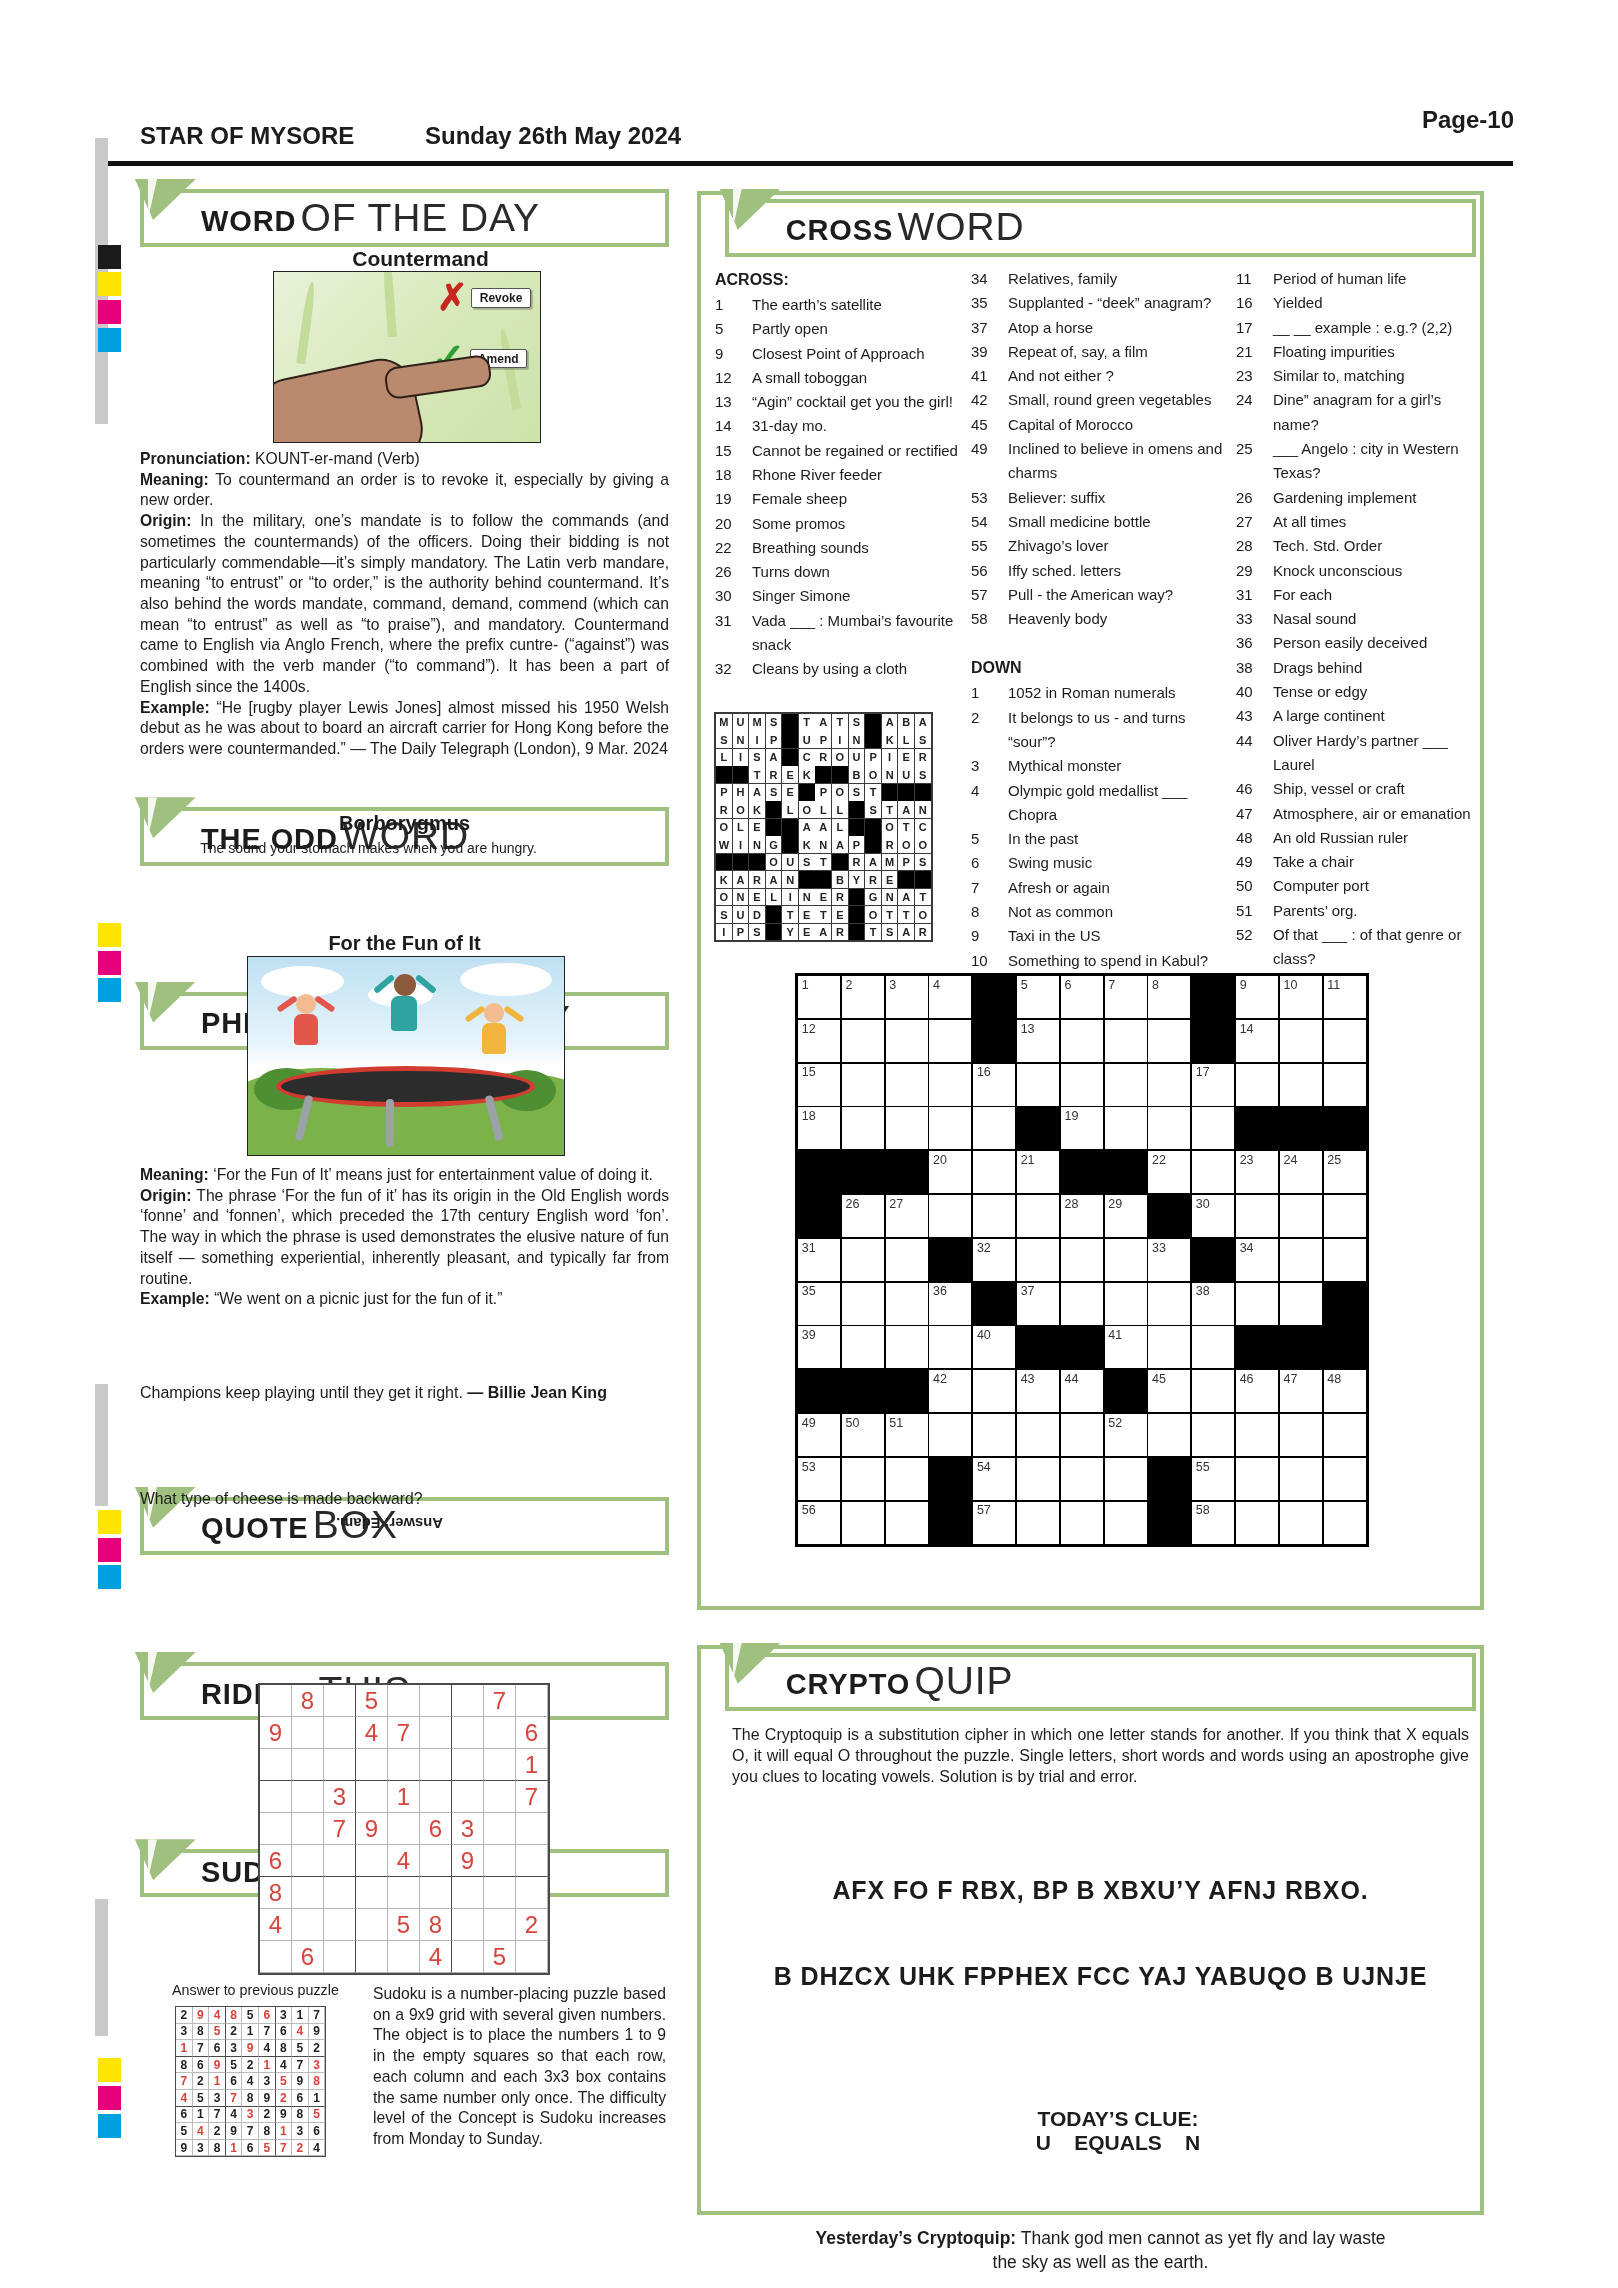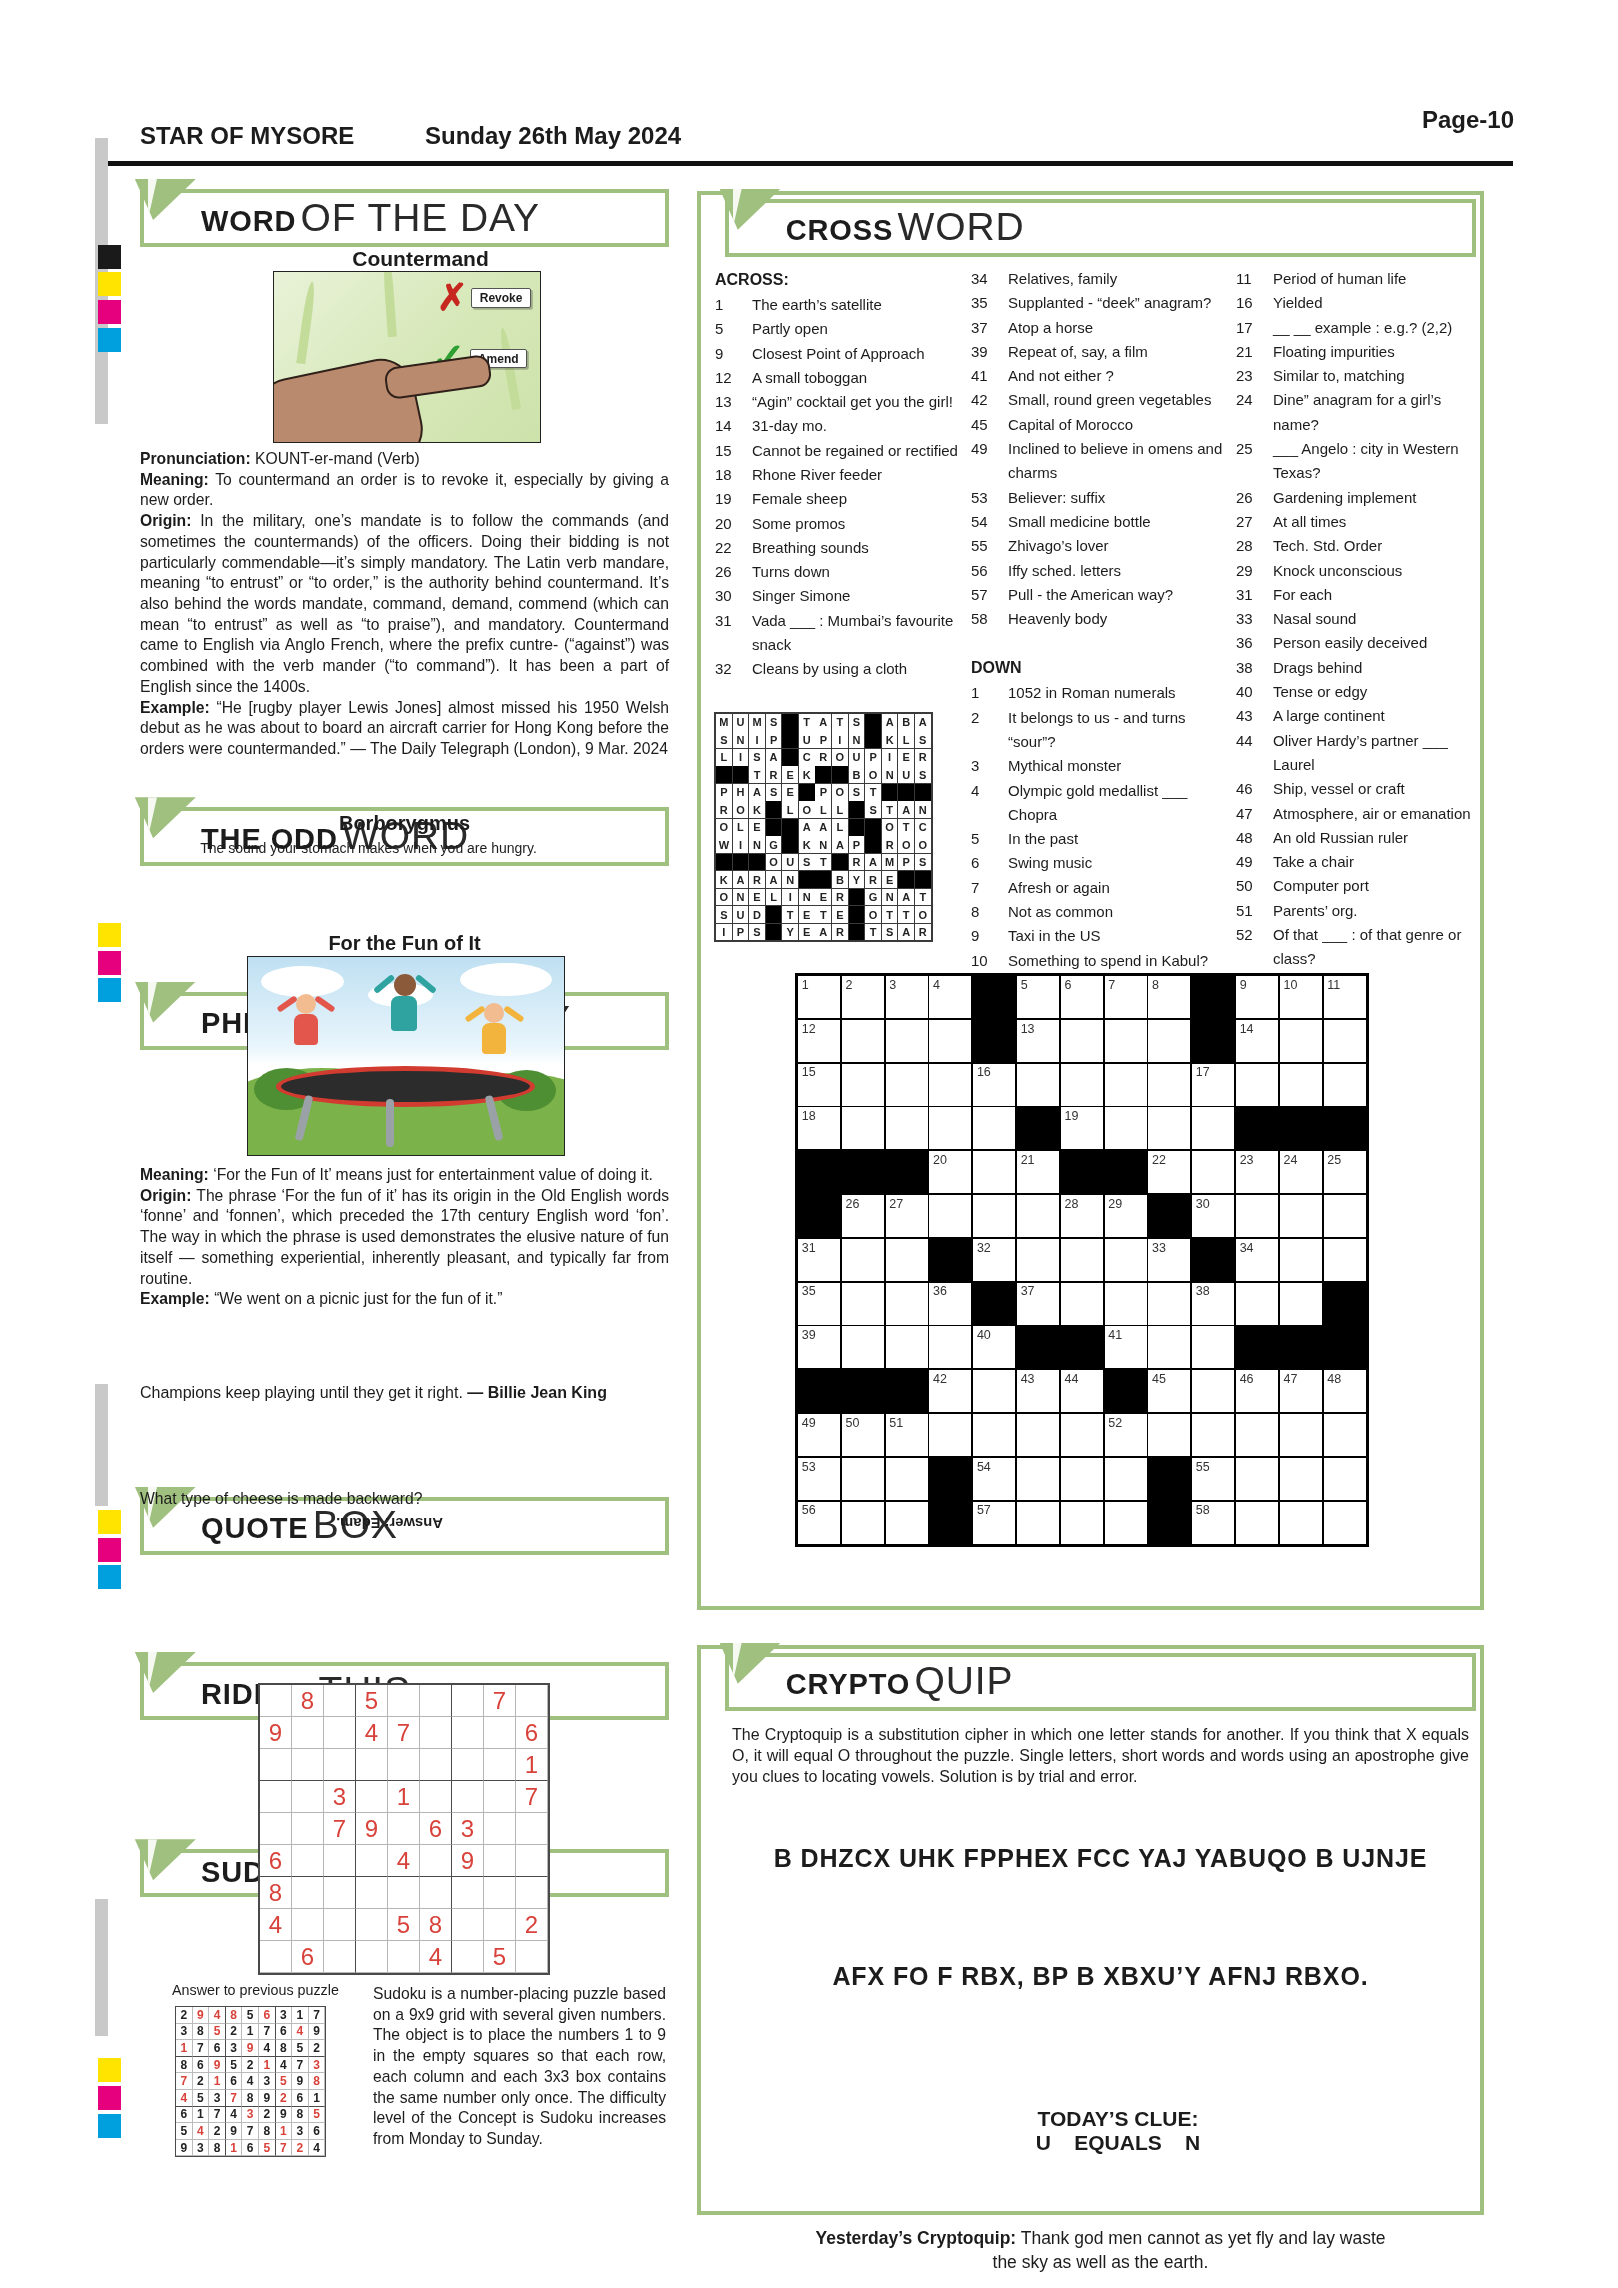--- a/index.html
+++ b/index.html
@@ -1146,22 +1146,22 @@
 
   <div class="abs bigbox" style="left:697px;top:1645px;width:787px;height:570px;">
     <div class="sec-head">
       <div class="fold"></div>
       <div class="sec-title">
         <span class="t-bold">CRYPTO</span>
         <span class="t-light">QUIP</span>
       </div>
     </div>
     <div class="par" style="margin:13px 11px 0 11px;font-size:16px;">The Cryptoquip is a substitution cipher in which one letter stands for another.  If you think that X equals O, it will equal O throughout the puzzle.  Single letters, short words and words using an apostrophe give you clues to locating vowels. Solution is by trial and error.</div>
+    <div class="cipher" style="margin-top:89px;">AFX FO F RBX, BP B XBXU’Y AFNJ RBXO.</div>
     <div class="cipher" style="margin-top:57px;">B DHZCX UHK FPPHEX FCC YAJ YABUQO B UJNJE</div>
-    <div class="cipher" style="margin-top:89px;">AFX FO F RBX, BP B XBXU’Y AFNJ RBXO.</div>
     <div class="clueline" style="margin-top:92px;">
       <span>TODAY’S CLUE:</span>
       <span>U    EQUALS    N</span>
     </div>
     <div class="ycq" style="margin:48px auto 0 auto;max-width:591px;">
       <span class="lbl">Yesterday’s Cryptoquip:</span>
       <span>Thank god men cannot as yet fly and lay waste the sky as well as the earth.</span>
     </div>
   </div>
 

